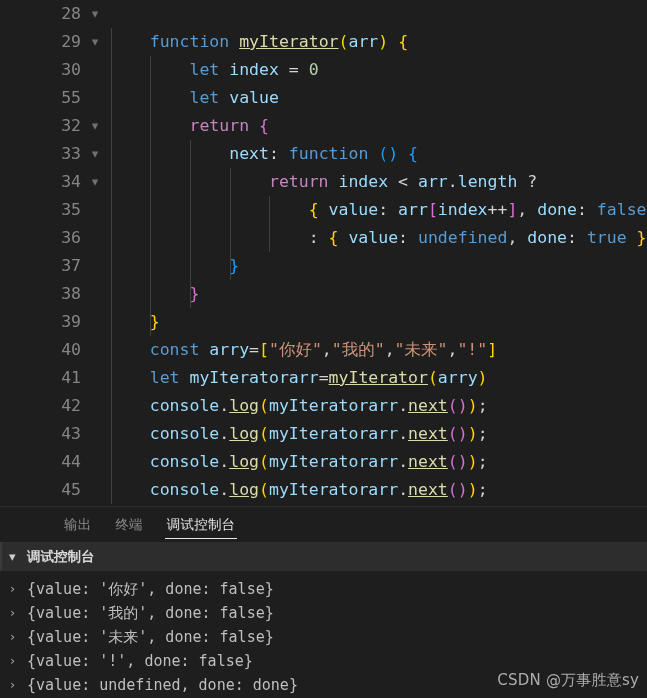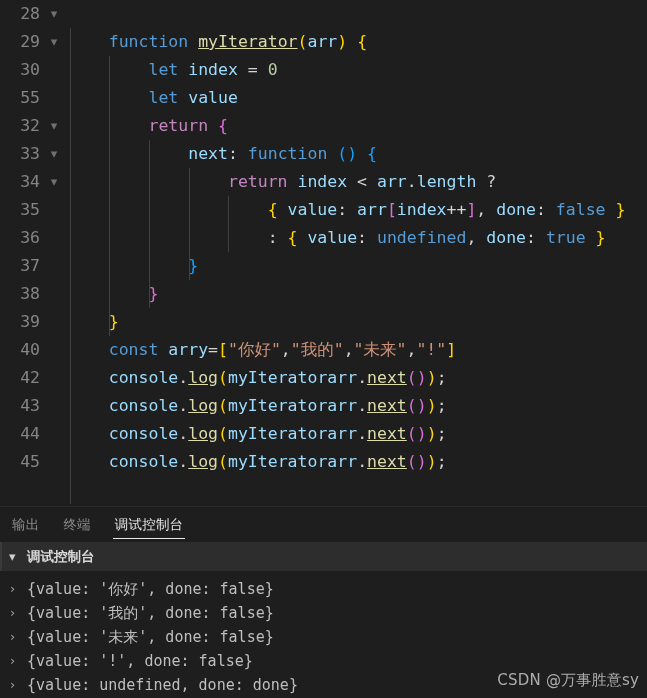--- a/index.html
+++ b/index.html
@@ -17,20 +17,21 @@
     display: flex;
     flex-direction: column;
   }
 
   
   .editor {
     position: relative;
     height: 506px;
     overflow: hidden;
     background: #1e1e1e;
+    margin-left: 41px;
   }
   .code-rows { position: relative; }
   .row {
     position: relative;
     height: 28px;
     line-height: 28px;
     white-space: pre;
     font-family: "DejaVu Sans Mono", monospace;
     font-size: 16.5px;
   }
@@ -88,23 +89,24 @@
     background: #1e1e1e;
     border-top: 1px solid #2b2b2b;
     flex: 1;
     display: flex;
     flex-direction: column;
   }
   .panel-tabs {
     height: 35px;
     display: flex;
     align-items: center;
-    padding-left: 0;
+    padding-left: 8px;
     background: #1e1e1e;
     gap: 0px;
+    margin-left: 44px;
   }
   .panel-tab {
     position: relative;
     height: 35px;
     line-height: 35px;
     padding: 0 12px;
     font-family: "DejaVu Sans", sans-serif;
     font-size: 13.5px;
     color: #8c8c8c;
     letter-spacing: .2px;
@@ -231,20 +233,21 @@
         <div class="row"><span class="lineno">55</span><span class="codetext">        <span class="k">let</span> <span class="var">value</span></span></div>
         <div class="row"><span class="lineno">32</span><span class="fold">▾</span><span class="codetext">        <span class="kc">return</span> <span class="b2">{</span></span></div>
         <div class="row"><span class="lineno">33</span><span class="fold">▾</span><span class="codetext">            <span class="pr">next</span><span class="pn">:</span> <span class="k">function</span> <span class="b3">(</span><span class="b3">)</span> <span class="b3">{</span></span></div>
         <div class="row"><span class="lineno">34</span><span class="fold">▾</span><span class="codetext">                <span class="kc">return</span> <span class="var">index</span> <span class="pn">&lt;</span> <span class="var">arr</span><span class="pn">.</span><span class="var">length</span> <span class="pn">?</span></span></div>
         <div class="row"><span class="lineno">35</span><span class="codetext">                    <span class="b1">{</span> <span class="pr">value</span><span class="pn">:</span> <span class="var">arr</span><span class="b2">[</span><span class="var">index</span><span class="pn">+</span><span class="pn">+</span><span class="b2">]</span><span class="pn">,</span> <span class="pr">done</span><span class="pn">:</span> <span class="k">false</span> <span class="b1">}</span></span></div>
         <div class="row"><span class="lineno">36</span><span class="codetext">                    <span class="pn">:</span> <span class="b1">{</span> <span class="pr">value</span><span class="pn">:</span> <span class="k">undefined</span><span class="pn">,</span> <span class="pr">done</span><span class="pn">:</span> <span class="k">true</span> <span class="b1">}</span></span></div>
         <div class="row"><span class="lineno">37</span><span class="codetext">            <span class="b3">}</span></span></div>
         <div class="row"><span class="lineno">38</span><span class="codetext">        <span class="b2">}</span></span></div>
         <div class="row"><span class="lineno">39</span><span class="codetext">    <span class="b1">}</span></span></div>
         <div class="row"><span class="lineno">40</span><span class="codetext">    <span class="k">const</span> <span class="var">arry</span><span class="pn">=</span><span class="b1">[</span><span class="st">"你好"</span><span class="pn">,</span><span class="st">"我的"</span><span class="pn">,</span><span class="st">"未来"</span><span class="pn">,</span><span class="st">"!"</span><span class="b1">]</span></span></div>
+        <div class="row"><span class="lineno">41</span><span class="codetext">    <span class="k">let</span> <span class="var">myIteratorarr</span><span class="pn">=</span><span class="fn">myIterator</span><span class="b1">(</span><span class="var">arry</span><span class="b1">)</span></span></div>
         <div class="row"><span class="lineno">42</span><span class="codetext">    <span class="var">console</span><span class="pn">.</span><span class="fn">log</span><span class="b1">(</span><span class="var">myIteratorarr</span><span class="pn">.</span><span class="fn">next</span><span class="b2">(</span><span class="b2">)</span><span class="b1">)</span><span class="pn">;</span></span></div>
         <div class="row"><span class="lineno">43</span><span class="codetext">    <span class="var">console</span><span class="pn">.</span><span class="fn">log</span><span class="b1">(</span><span class="var">myIteratorarr</span><span class="pn">.</span><span class="fn">next</span><span class="b2">(</span><span class="b2">)</span><span class="b1">)</span><span class="pn">;</span></span></div>
         <div class="row"><span class="lineno">44</span><span class="codetext">    <span class="var">console</span><span class="pn">.</span><span class="fn">log</span><span class="b1">(</span><span class="var">myIteratorarr</span><span class="pn">.</span><span class="fn">next</span><span class="b2">(</span><span class="b2">)</span><span class="b1">)</span><span class="pn">;</span></span></div>
         <div class="row"><span class="lineno">45</span><span class="codetext">    <span class="var">console</span><span class="pn">.</span><span class="fn">log</span><span class="b1">(</span><span class="var">myIteratorarr</span><span class="pn">.</span><span class="fn">next</span><span class="b2">(</span><span class="b2">)</span><span class="b1">)</span><span class="pn">;</span></span></div>
       </div>
   </div>
 
   <div class="panel">
 
     <div class="panel-tabs" id="panel-tabs">

